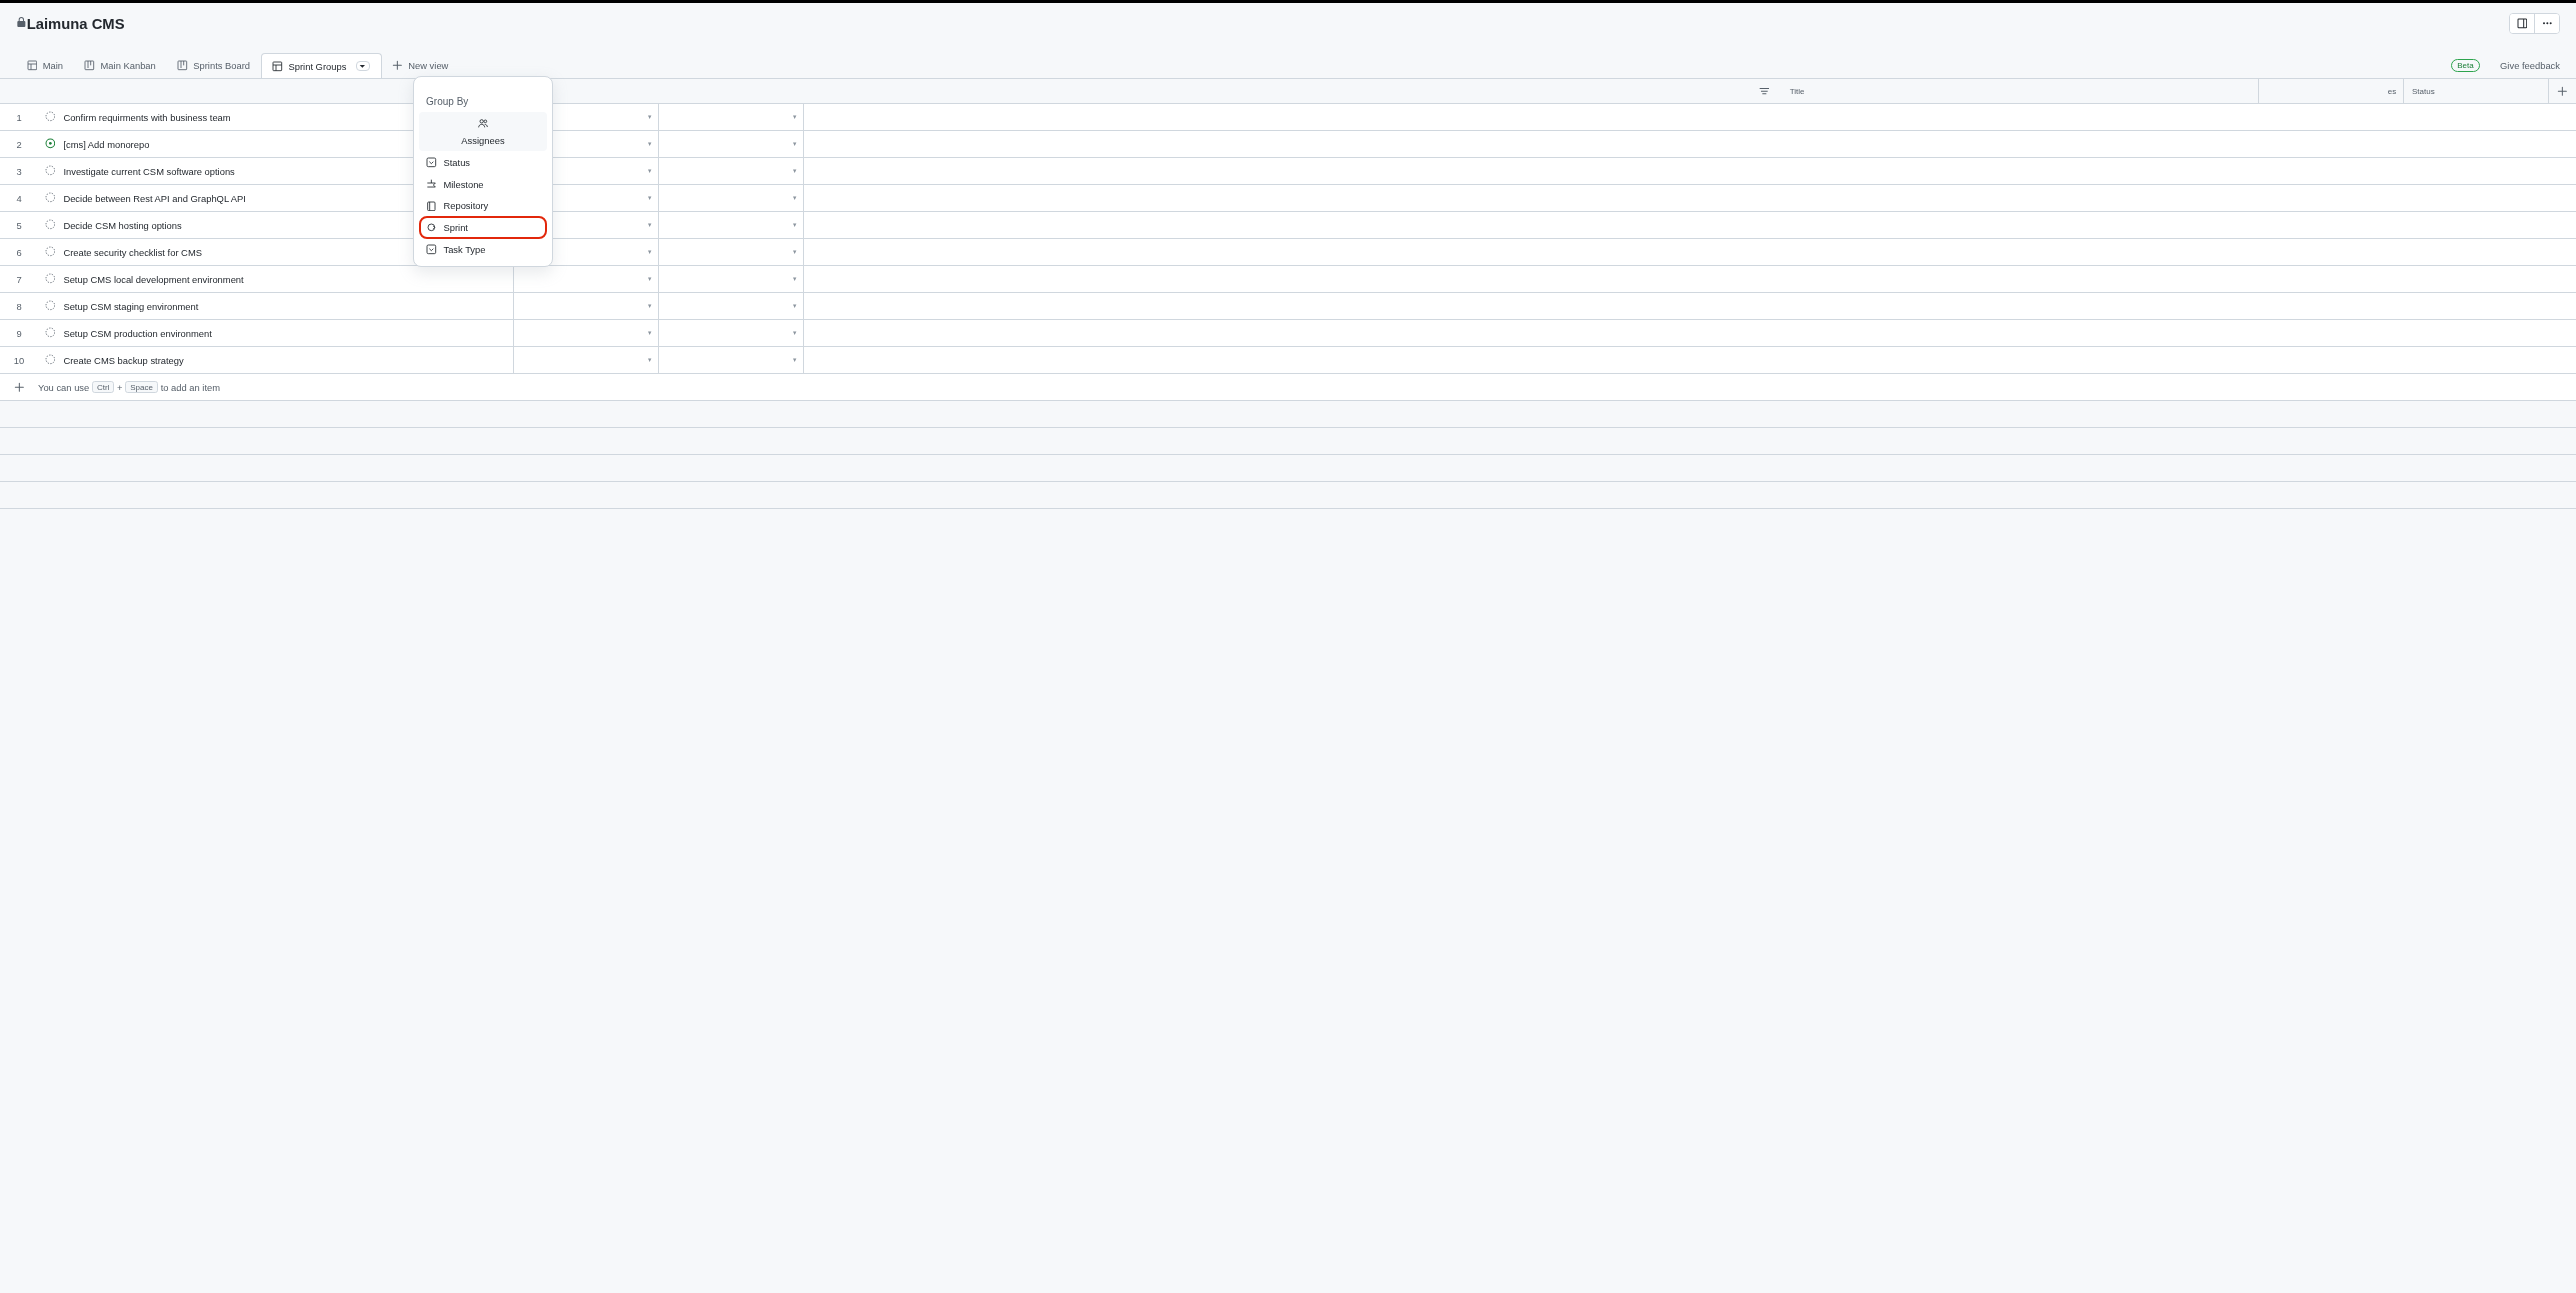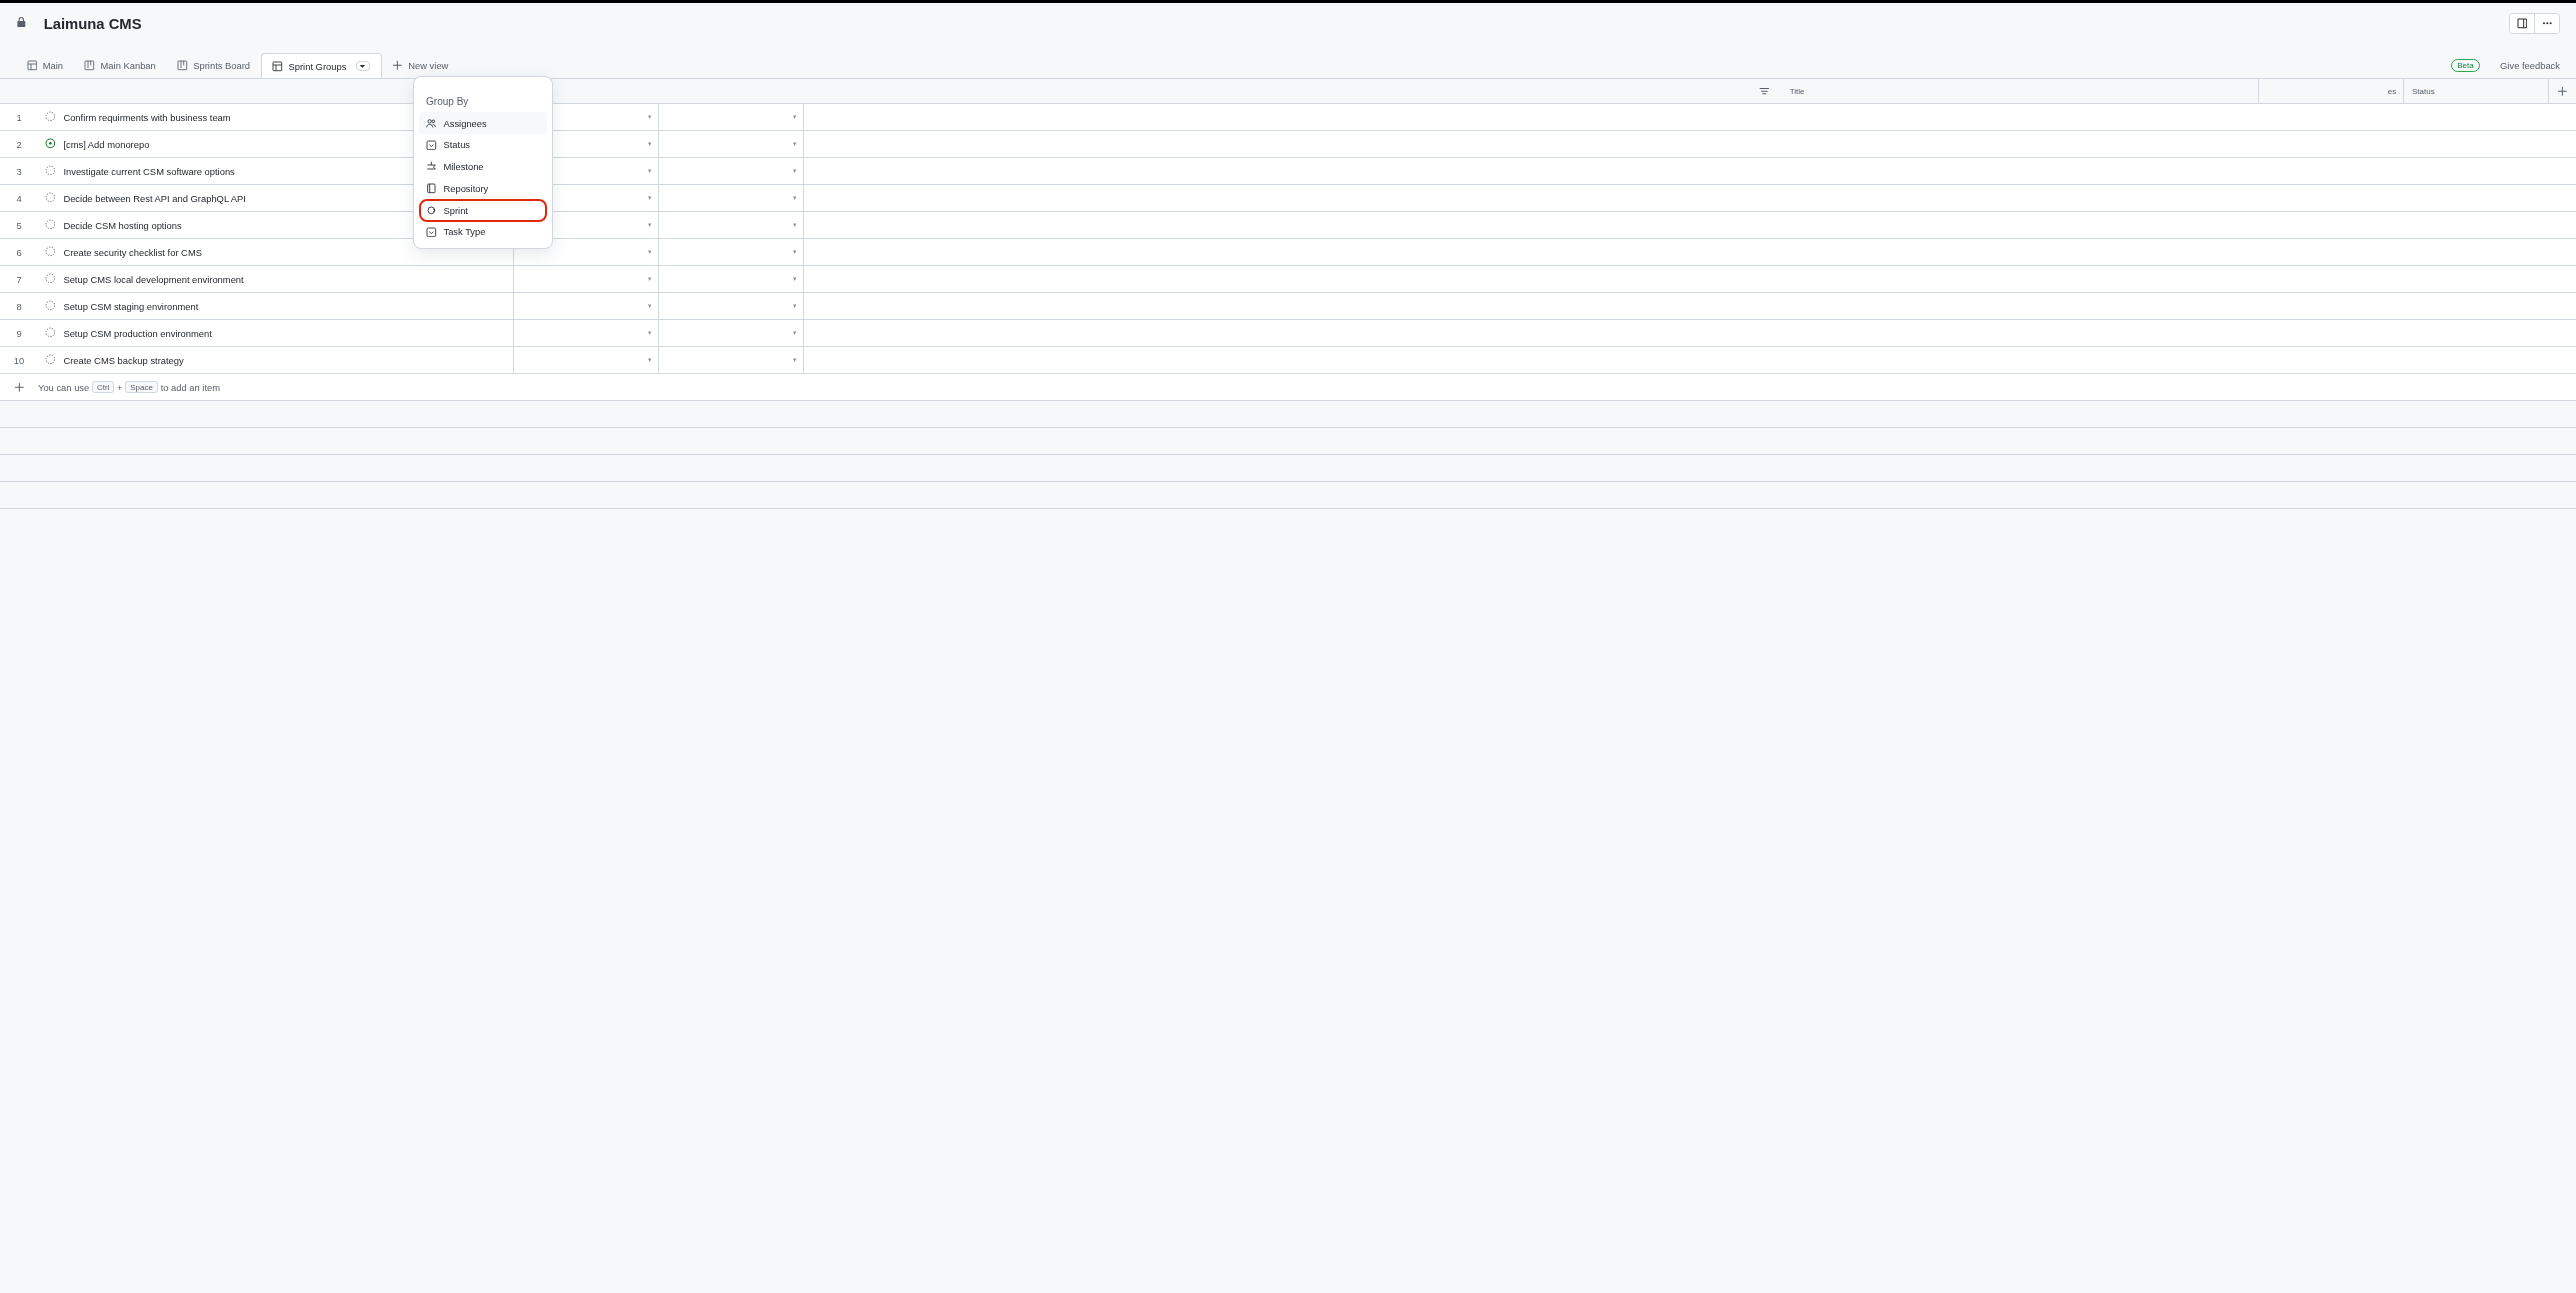--- a/index.html
+++ b/index.html
@@ -18,21 +18,21 @@
     }
     .header {
       display: flex;
       align-items: center;
       padding: 10.7px 16px 0 16px;
       justify-content: space-between;
     }
     .header-left {
       display: flex;
       align-items: center;
-      gap: 17px;
+      gap: 0;
     }
     .lock-icon {
       color: #57606a;
     }
     .title {
       font-size: 14.8px;
       font-weight: 600;
     }
     .header-right {
       display: flex;
@@ -267,20 +267,21 @@
       display:flex;
       align-items:center;
       gap:6.7px;
       padding: 5.4px 6.7px;
       border-radius:4px;
       cursor:pointer;
       font-size:9.4px;
     }
     .dropdown-item.selected-bg {
       background:#f6f8fa;
+      flex-direction:column;
     }
     .dropdown-item.highlighted {
       border:2px solid #e2270b;
       border-radius:8px;
       margin: -0.7px;
       padding: 4px 5.4px;
     }
     .icon16 { width:10.7px; height:10.7px; flex-shrink:0; }
     .filter-icon { width:10.7px; height:10.7px; }
   </style>

